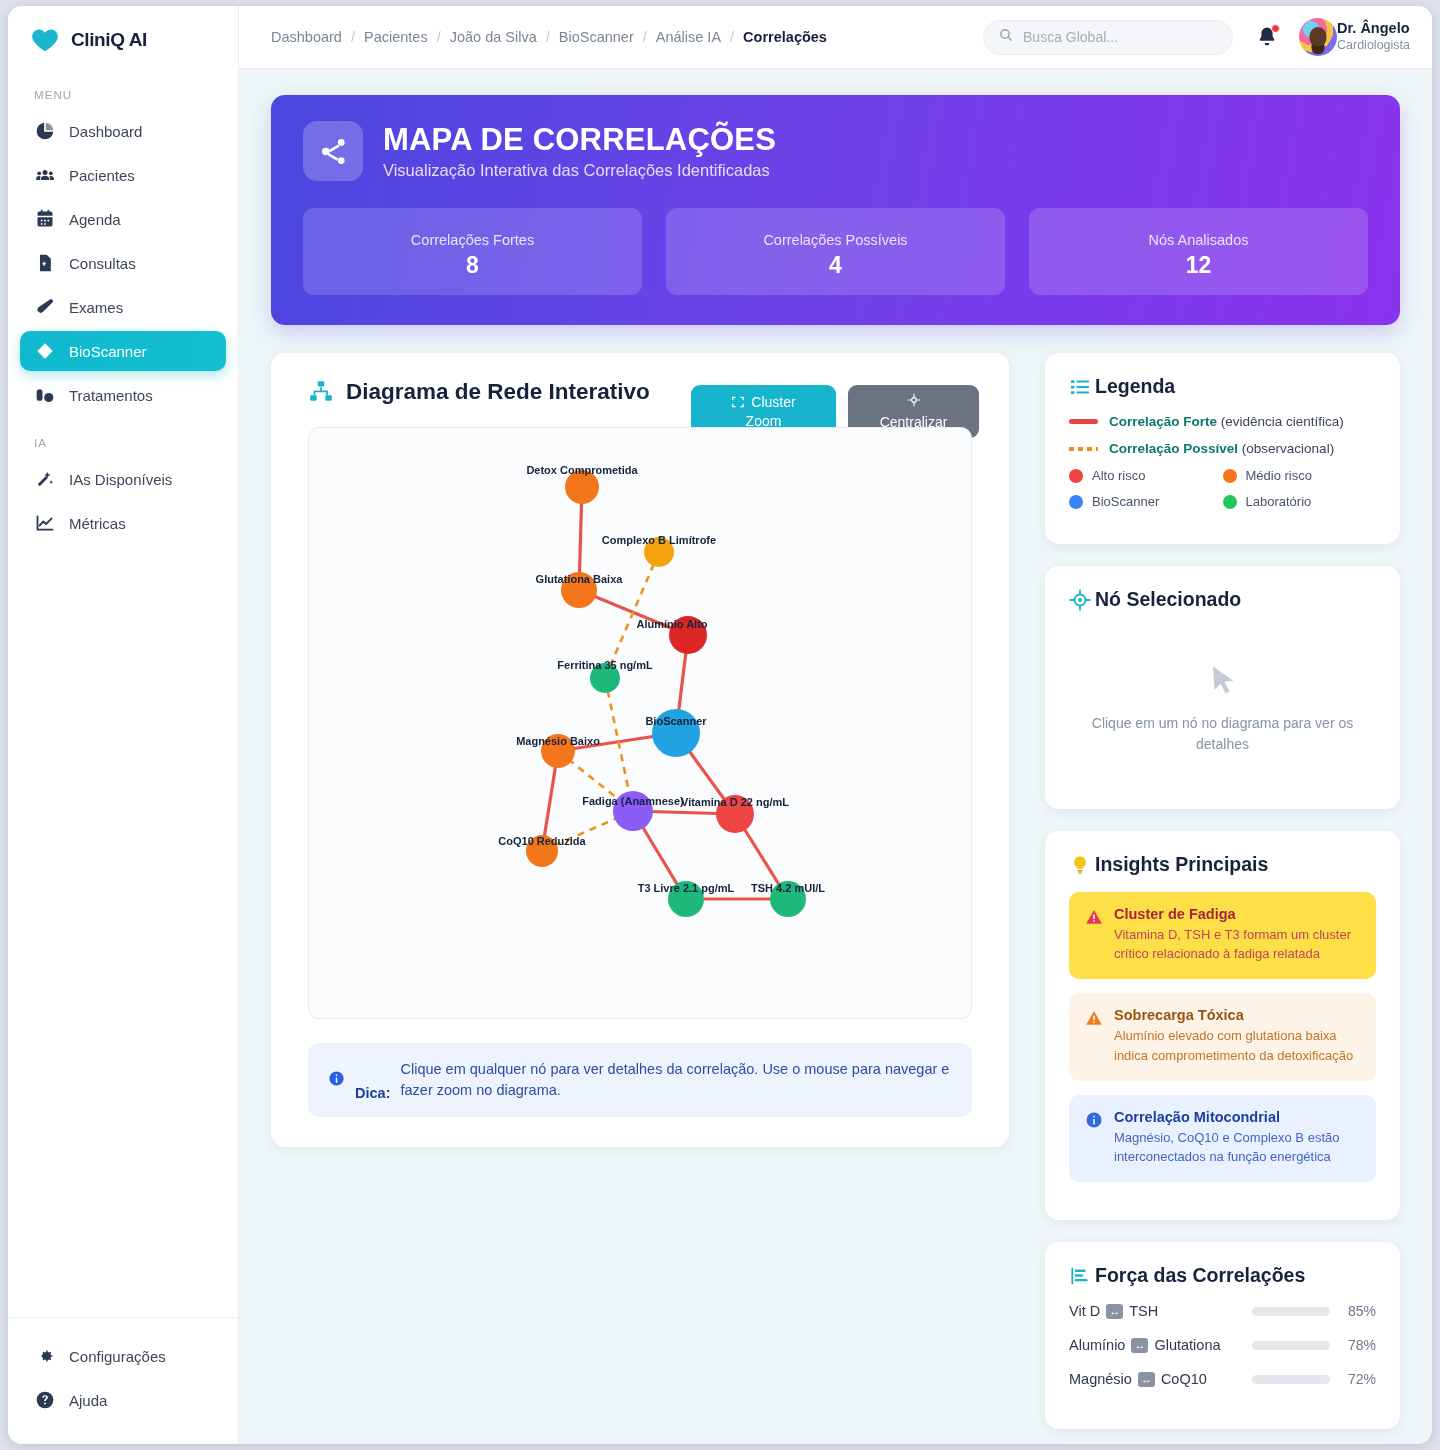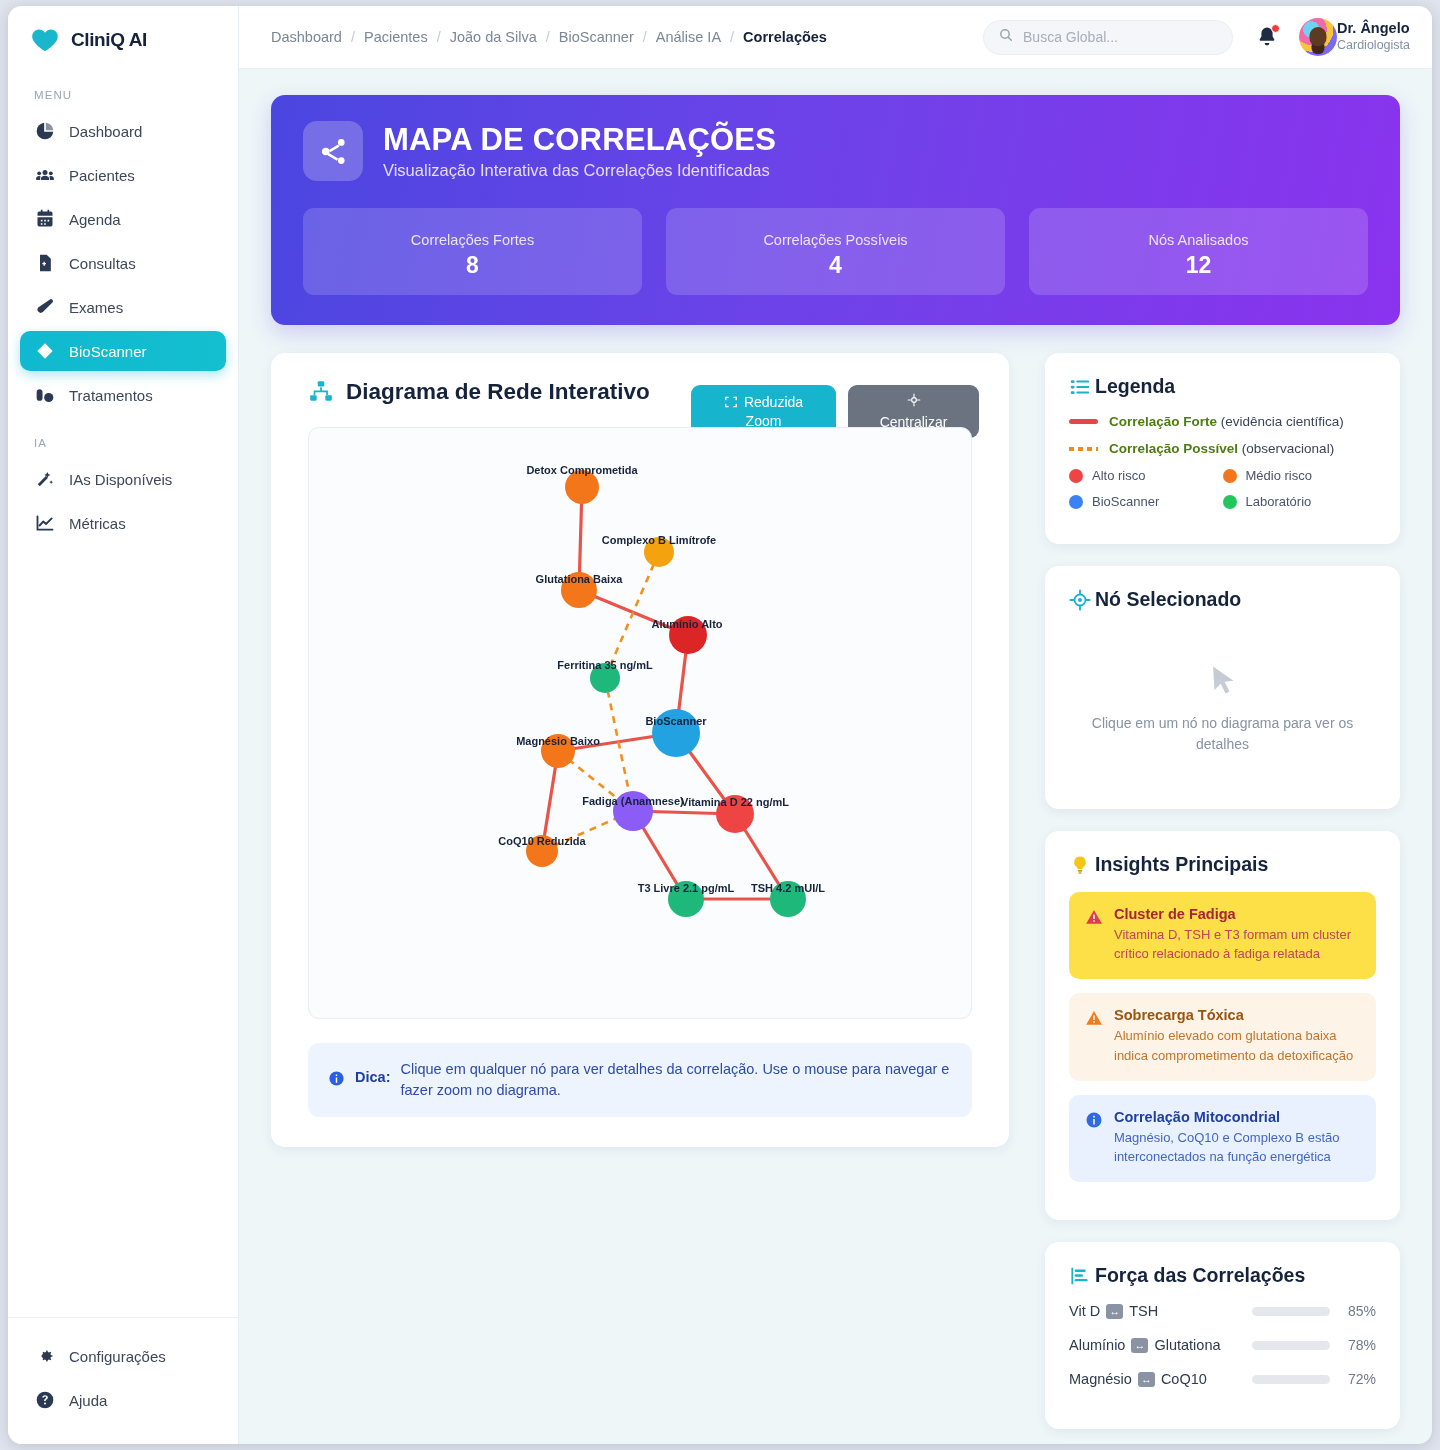--- a/index.html
+++ b/index.html
@@ -155,37 +155,37 @@
     position: absolute; transform: translate(-50%,-50%);
     font-size: 11px; font-weight: bold; color: #16233c; white-space: nowrap;
     pointer-events: none;
   }
 
   .tip {
     margin-top: 24px; background: #eef4fe; border-radius: 11px;
     padding: 16px 20px; display: flex; align-items: flex-start; gap: 10px;
   }
   .tip-ico { width: 17px; height: 17px; flex: 0 0 17px; margin-top: 11px; color: #2b5fe3; }
-  .tip-k { font-size: 14.5px; font-weight: bold; color: #1f3f9e; margin-top: 10px; white-space: nowrap;}
+  .tip-k { font-size: 14.5px; font-weight: bold; color: #1f3f9e; margin-top: 26px; white-space: nowrap;}
   .tip-t { font-size: 14.5px; color: #2d4ba8; line-height: 1.45; }
 
   
   .panel { padding: 22px 24px 24px; margin-bottom: 22px; }
   .p-head { display: flex; align-items: center; gap: 4px; margin-bottom: 16px; }
   .p-title { font-size: 19.5px; font-weight: bold; color: #16233c; }
   .p-ico { width: 22px; height: 22px; flex: 0 0 22px; color: #18b4cb; }
 
   .lg-row { display: flex; align-items: center; gap: 11px; margin-bottom: 12px; }
   .lg-solid { width: 29px; height: 5px; border-radius: 3px; background: #e84545; flex: 0 0 29px; }
   .lg-dash {
     width: 29px; height: 4px; flex: 0 0 29px;
     background: repeating-linear-gradient(90deg,#f08a1d 0 5px, transparent 5px 9px);
   }
   .lg-txt { font-size: 13.5px; color: #3a4458; }
-  .lg-txt b { color: #4d7c0f; }
+  .lg-txt b { color: #0f766e; }
   .lg-dots { display: flex; flex-wrap: wrap; margin-top: 6px; }
   .lg-dot-item { width: 50%; display: flex; align-items: center; gap: 9px; margin-bottom: 11px; }
   .dot { width: 14px; height: 14px; border-radius: 50%; flex: 0 0 14px; }
   .dot-l { font-size: 13px; color: #49546a; }
 
   .empty { text-align: center; padding: 34px 10px 30px; }
   .cursor-ico { width: 34px; height: 38px; color: #c6ccd6; margin: 0 auto 14px; display:block;}
   .empty-t { font-size: 14px; color: #8792a4; line-height: 1.5; }
 
   .insight { border-radius: 10px; padding: 14px 16px 16px; display: flex; gap: 11px; margin-bottom: 14px; }
@@ -417,21 +417,21 @@
                     <path d="M11.2 7.5h1.6v3.2h5.6v4.1h-1.6V12.3H6.8v2.5H5.2v-4.1h6z"></path>
                   </svg>
               </span>
               <h2 class="dc-title">Diagrama de Rede Interativo</h2>
             </div>
             <div class="dc-btns">
               <button class="btn btn-reset">
                 <span class="bi">
                   <svg viewBox="0 0 24 24" fill="none" stroke="#fff" stroke-width="2.4" width="14" height="14" style="vertical-align:-2px;margin-right:6px">
                       <path d="M3 8V4h4M21 8V4h-4M3 16v4h4M21 16v4h-4" stroke-linecap="round"></path>
-                    </svg><span>Reduzida</span>
+                    </svg><span>Cluster</span>
                 </span>
                 <span class="bi">Zoom</span>
               </button>
               <button class="btn btn-center">
                 <span class="bi">
                   <svg viewBox="0 0 24 24" fill="none" stroke="#fff" stroke-width="2" width="14" height="14">
                       <circle cx="12" cy="12" r="4"></circle>
                       <path d="M12 2v4M12 18v4M2 12h4M18 12h4" stroke-linecap="round"></path>
                     </svg>
                 </span>
@@ -457,21 +457,21 @@
                   <line x1="233" y1="423" x2="324" y2="383" stroke="#f0911f" stroke-width="2.6" stroke-dasharray="7 6"></line>
                 </svg>
               <div id="node-layer" style="position:absolute;inset:0">
                   <div class="node" style="left: 273px; top: 59px; width: 34px; height: 34px; background: rgb(244, 118, 27);"></div>
                   <div class="nlabel" style="left: 273px; top: 42px;">Detox Comprometida</div>
                   <div class="node" style="left: 350px; top: 124px; width: 30px; height: 30px; background: rgb(245, 162, 15);"></div>
                   <div class="nlabel" style="left: 350px; top: 112px;">Complexo B Limítrofe</div>
                   <div class="node" style="left: 270px; top: 162px; width: 36px; height: 36px; background: rgb(244, 118, 27);"></div>
                   <div class="nlabel" style="left: 270px; top: 151px;">Glutationa Baixa</div>
                   <div class="node" style="left: 379px; top: 207px; width: 38px; height: 38px; background: rgb(220, 38, 38);"></div>
-                  <div class="nlabel" style="left: 378px; top: 196px;">Alumínio Alto</div>
+                  <div class="nlabel" style="left: 363px; top: 196px;">Alumínio Alto</div>
                   <div class="node" style="left: 296px; top: 250px; width: 30px; height: 30px; background: rgb(29, 184, 122);"></div>
                   <div class="nlabel" style="left: 296px; top: 237px;">Ferritina 35 ng/mL</div>
                   <div class="node" style="left: 367px; top: 305px; width: 48px; height: 48px; background: rgb(34, 162, 224);"></div>
                   <div class="nlabel" style="left: 367px; top: 293px;">BioScanner</div>
                   <div class="node" style="left: 249px; top: 323px; width: 34px; height: 34px; background: rgb(244, 118, 27);"></div>
                   <div class="nlabel" style="left: 249px; top: 313px;">Magnésio Baixo</div>
                   <div class="node" style="left: 324px; top: 383px; width: 40px; height: 40px; background: rgb(139, 92, 246);"></div>
                   <div class="nlabel" style="left: 324px; top: 373px;">Fadiga (Anamnese)</div>
                   <div class="node" style="left: 426px; top: 386px; width: 38px; height: 38px; background: rgb(239, 68, 68);"></div>
                   <div class="nlabel" style="left: 426px; top: 374px;">Vitamina D 22 ng/mL</div>

